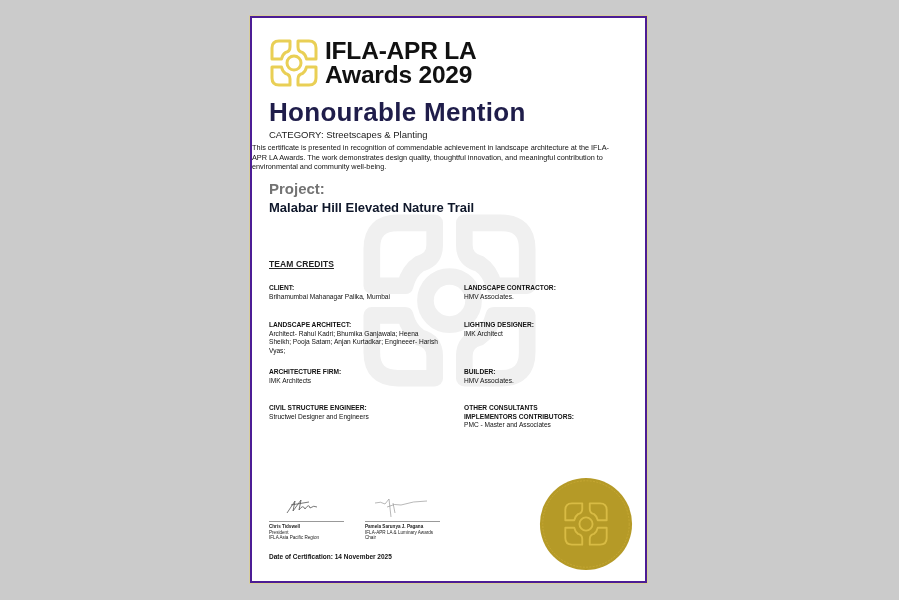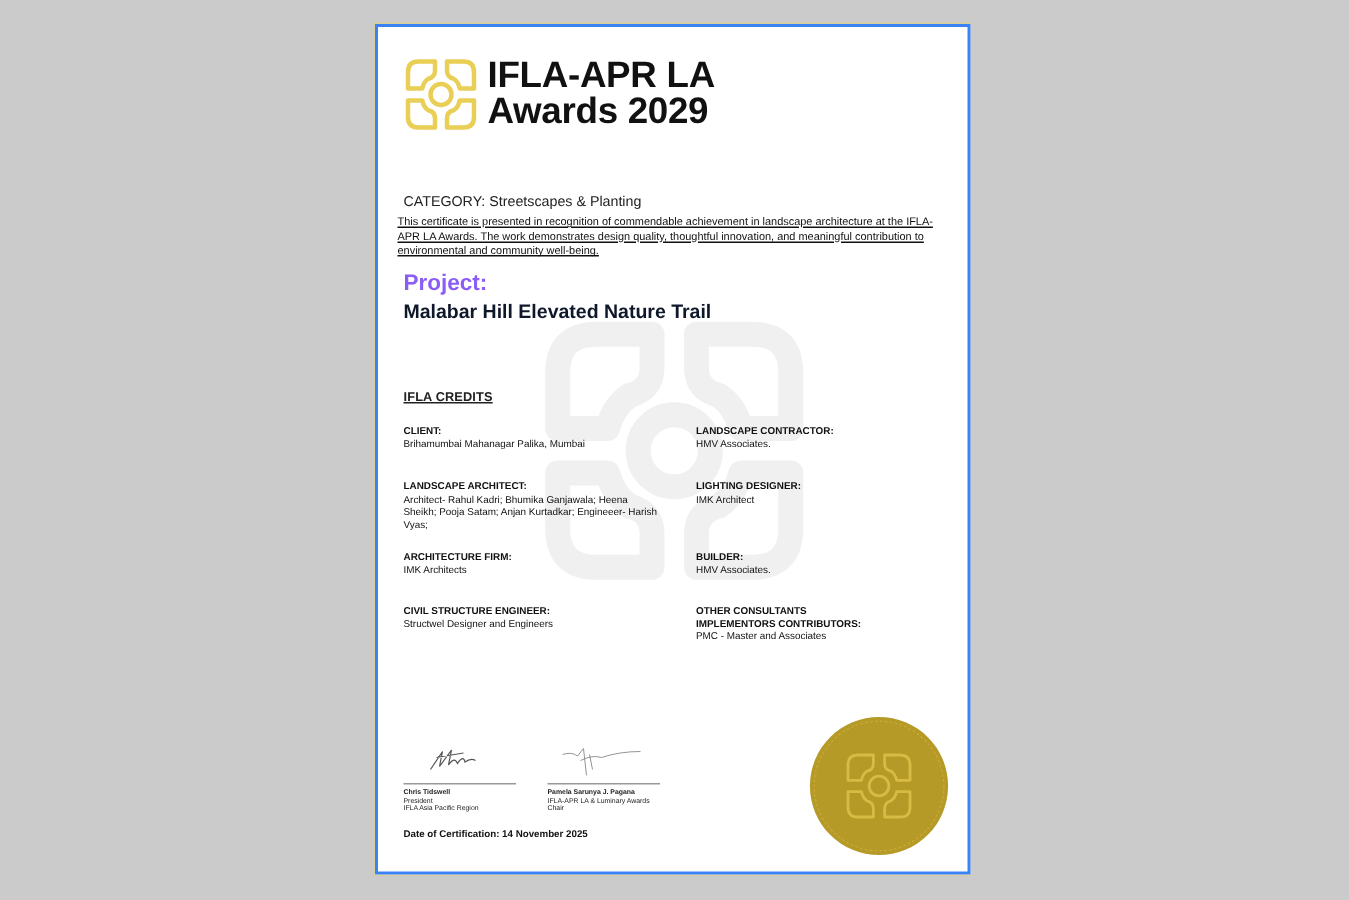--- a/index.html
+++ b/index.html
@@ -5,33 +5,33 @@
     * { margin: 0; padding: 0; box-sizing: border-box; }
     html, body {
       width: 899px; height: 600px; overflow: hidden;
       background: #cbcbcb;
       font-family: "Liberation Sans", "DejaVu Sans", sans-serif;
     }
     .stage { position: relative; width: 899px; height: 600px; background: #cbcbcb; }
     .cert {
       position: absolute; left: 250px; top: 16px; width: 397px; height: 567px;
       background: #ffffff;
-      border: 2px solid #3b82f6;
+      border: 2px solid #4c1d95;
       box-shadow: 0 0 0 1px #d8cf9c;
       overflow: hidden;
     }
     .watermark { position: absolute; left: 105px; top: 190px; width: 185px; height: 185px; }
     .logo-row { position: absolute; left: 17px; top: 20px; display: flex; align-items: center; }
     .logo-icon { width: 50px; height: 50px; }
     .brand { margin-left: 6px; color: #111111; font-weight: 700; font-size: 24.5px; line-height: 24px; letter-spacing: -0.2px; }
     .brand div { white-space: nowrap; }
     .title { position: absolute; left: 17px; top: 79px; font-size: 26px; font-weight: 700; color: #1f1d4a; letter-spacing: 0.3px; white-space: nowrap; }
     .category { position: absolute; left: 17px; top: 111px; font-size: 9.5px; font-weight: 400; color: #222; white-space: nowrap; }
-    .desc { position: absolute; left: 13px; top: 125px; width: 365px; font-size: 7.3px; line-height: 9.6px; color: #111; text-decoration: underline; }
-    .project-label { position: absolute; left: 17px; top: 162px; font-size: 15px; font-weight: 700; color: #8b5cf6; }
+    .desc { position: absolute; left: 0; top: 125px; width: 365px; font-size: 7.3px; line-height: 9.6px; color: #111; }
+    .project-label { position: absolute; left: 17px; top: 162px; font-size: 15px; font-weight: 700; color: #737373; }
     .project-name { position: absolute; left: 17px; top: 182px; font-size: 13px; font-weight: 700; color: #0f172a; white-space: nowrap; }
     .team-title { position: absolute; left: 17px; top: 241px; font-size: 8.5px; color: #222; text-decoration: underline; font-weight: 700; letter-spacing: 0.1px; }
     .credit { position: absolute; font-size: 6.6px; line-height: 8.5px; color: #111; }
     .credit .lbl { font-weight: 700; text-transform: none; }
     .credit .val { }
     .sig-block { position: absolute; top: 477px; }
     .sig-line { height: 1px; background: #999; }
     .sig-text { font-size: 4.6px; line-height: 5.6px; color: #222; margin-top: 2px; }
     .sig-text .name { font-weight: 700; }
     .date { position: absolute; left: 17px; top: 535px; font-size: 6.5px; color: #111; font-weight: 700; }
@@ -62,27 +62,28 @@
           <path d="M94 58 V80 Q94 94 80 94 H58 V82 Q58 73 67 71 Q73 67 75 58 Z"></path>
           <circle cx="50" cy="50" r="14"></circle>
         </g>
       </svg>
       <div class="brand">
         <div>IFLA-APR LA</div>
         <div>Awards 2029</div>
       </div>
     </div>
 
+    <div class="title">Honourable Mention</div>
     <div class="category">CATEGORY: Streetscapes &amp; Planting</div>
     <div class="desc">This certificate is presented in recognition of commendable achievement in landscape architecture at the IFLA-APR LA Awards. The work demonstrates design quality, thoughtful innovation, and meaningful contribution to environmental and community well-being.</div>
 
     <div class="project-label">Project:</div>
     <div class="project-name">Malabar Hill Elevated Nature Trail</div>
 
-    <div class="team-title">IFLA CREDITS</div>
+    <div class="team-title">TEAM CREDITS</div>
 
     <div class="credit" style="left:17px; top:266px; width:185px;">
       <div class="lbl">CLIENT:</div>
       <div class="val">Brihamumbai Mahanagar Palika, Mumbai</div>
     </div>
     <div class="credit" style="left:17px; top:303px; width:170px;">
       <div class="lbl">LANDSCAPE ARCHITECT:</div>
       <div class="val">Architect- Rahul Kadri; Bhumika Ganjawala; Heena Sheikh; Pooja Satam; Anjan Kurtadkar; Engineeer- Harish Vyas;</div>
     </div>
     <div class="credit" style="left:17px; top:350px; width:185px;">

